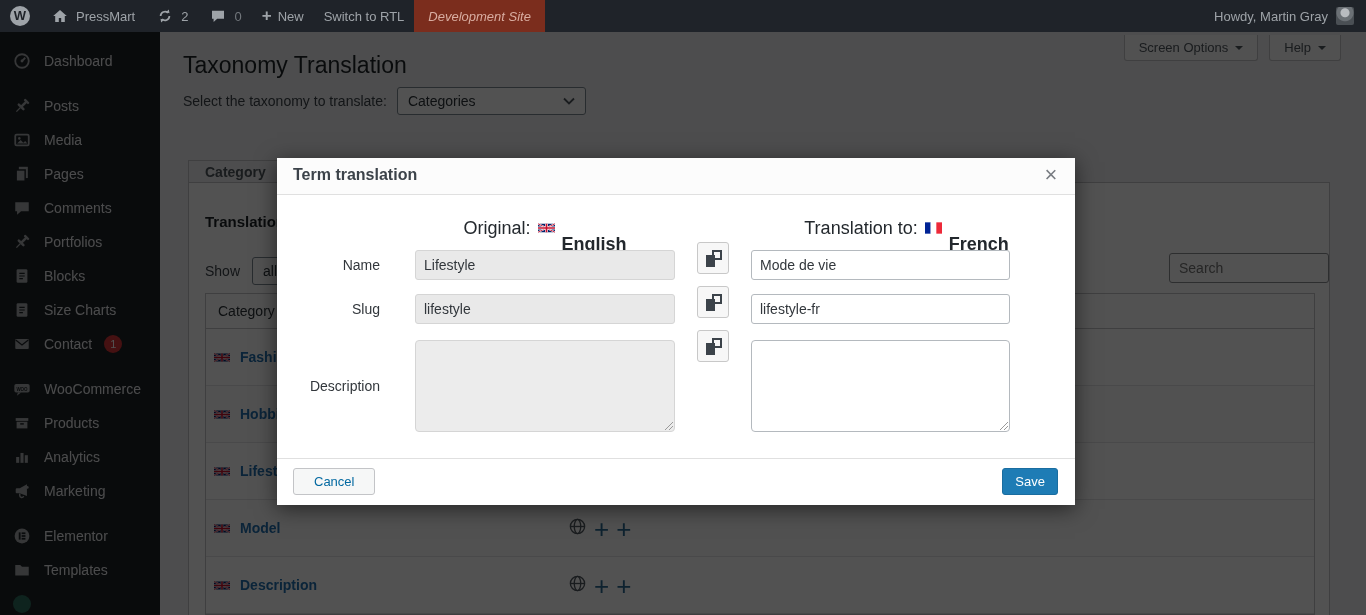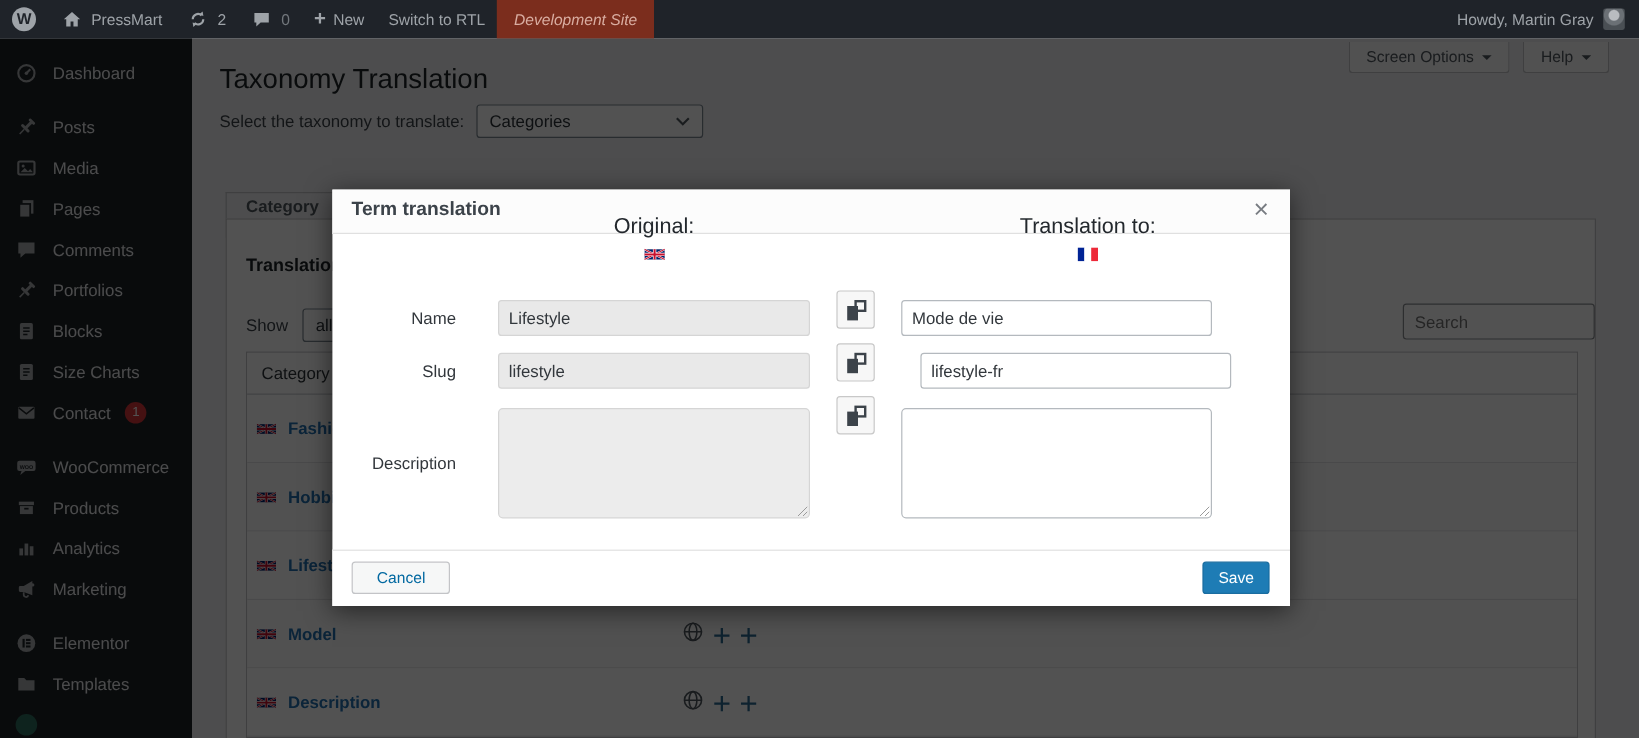--- a/index.html
+++ b/index.html
@@ -72,21 +72,21 @@
   
   .overlay { position:absolute; left:0; top:32px; right:0; bottom:0; background:rgba(0,0,0,0.68); z-index:500; }
   .modal { position:absolute; left:277px; top:158px; width:798px; height:347px; background:#fff;
     z-index:600; box-shadow:0 4px 20px rgba(0,0,0,0.55); }
   .modal-header { position:absolute; left:0; top:0; width:100%; height:37px; background:#fcfcfc;
     border-bottom:1px solid #e0e0e0; }
   .modal-title { position:absolute; left:16px; top:8px; font-size:16px; font-weight:bold; color:#3c434a; }
   .modal-close { position:absolute; right:10px; top:2px; font-size:22px; color:#787c82;
     width:28px; height:28px; text-align:center; line-height:30px; cursor:pointer; }
   .col-head { position:absolute; top:55px; height:30px; display:flex; align-items:center;
-    justify-content:center; gap:7px; font-size:18px; color:#23282d;flex-direction:column; }
+    justify-content:center; gap:7px; font-size:18px; color:#23282d; }
   .col-head .lang { font-weight:bold;margin-top:32px; }
   .fld-label { position:absolute; left:0; width:103px; text-align:right; font-size:14px; color:#32373c; }
   .txt-fld { position:absolute; width:260px; height:30px; border:1px solid #b4b9be; border-radius:3px;
     padding:0 8px; font-size:14px; color:#32373c; font-family:"Liberation Sans", sans-serif; background:#fff; }
   .txt-fld.orig { background:#e9e9e9; border-color:#d5d5d5; }
   .txt-area { position:absolute; width:260px; height:92px; border:1px solid #b4b9be; border-radius:4px;
     resize:none; background:#fff; font-family:"Liberation Sans", sans-serif; font-size:14px; padding:6px 8px; }
   .txt-area.orig { background:#ececec; border-color:#d5d5d5; }
   .resize-grip { position:absolute; width:10px; height:10px;
     background:repeating-linear-gradient(135deg, transparent 0 2px, #9a9a9a 2px 3px);
@@ -504,21 +504,21 @@
     <input class="txt-fld" style="left: 474px; top: 92px; width: 259px;" value="Mode de vie">
 
     <div class="fld-label" style="top:136px; line-height:30px;">Slug</div>
     <input class="txt-fld orig" style="left: 138px; top: 136px;" disabled="" value="lifestyle">
     <div class="copy-btn" style="top:128px;">
       <span class="copy-ico">
           <span class="back"></span>
           <span class="front"></span>
         </span>
     </div>
-    <input class="txt-fld" style="left: 490px; top: 136px; width: 259px;" value="lifestyle-fr">
+    <input class="txt-fld" style="left: 474px; top: 136px; width: 259px;" value="lifestyle-fr">
 
     <div class="fld-label" style="top:182px; height:92px; line-height:92px;">Description</div>
     <textarea class="txt-area orig" style="left: 138px; top: 182px;" disabled=""></textarea>
     <span class="resize-grip" style="left:386px; top:262px;"></span>
     <div class="copy-btn" style="top:172px;">
       <span class="copy-ico">
           <span class="back"></span>
           <span class="front"></span>
         </span>
     </div>

